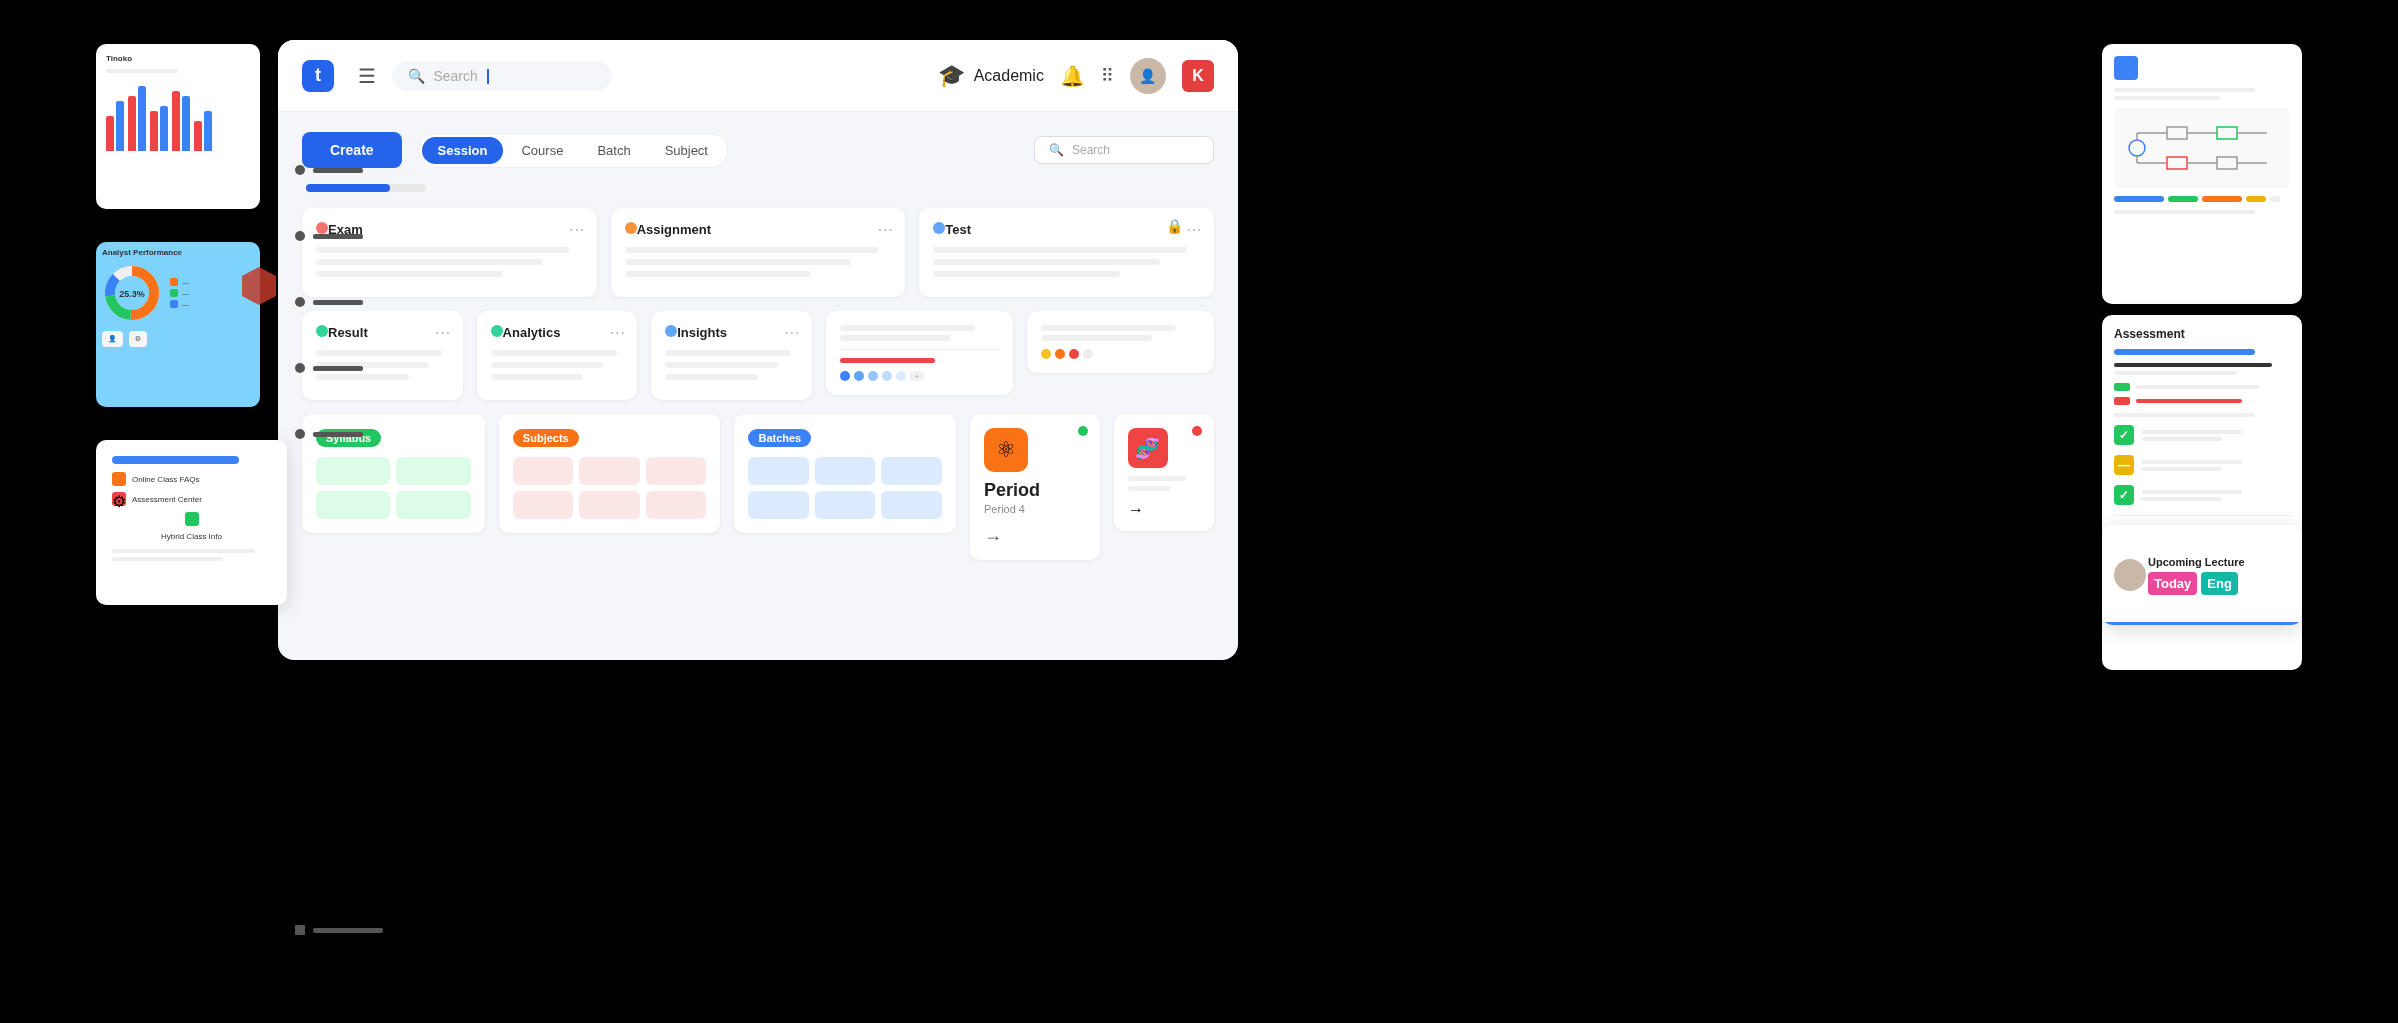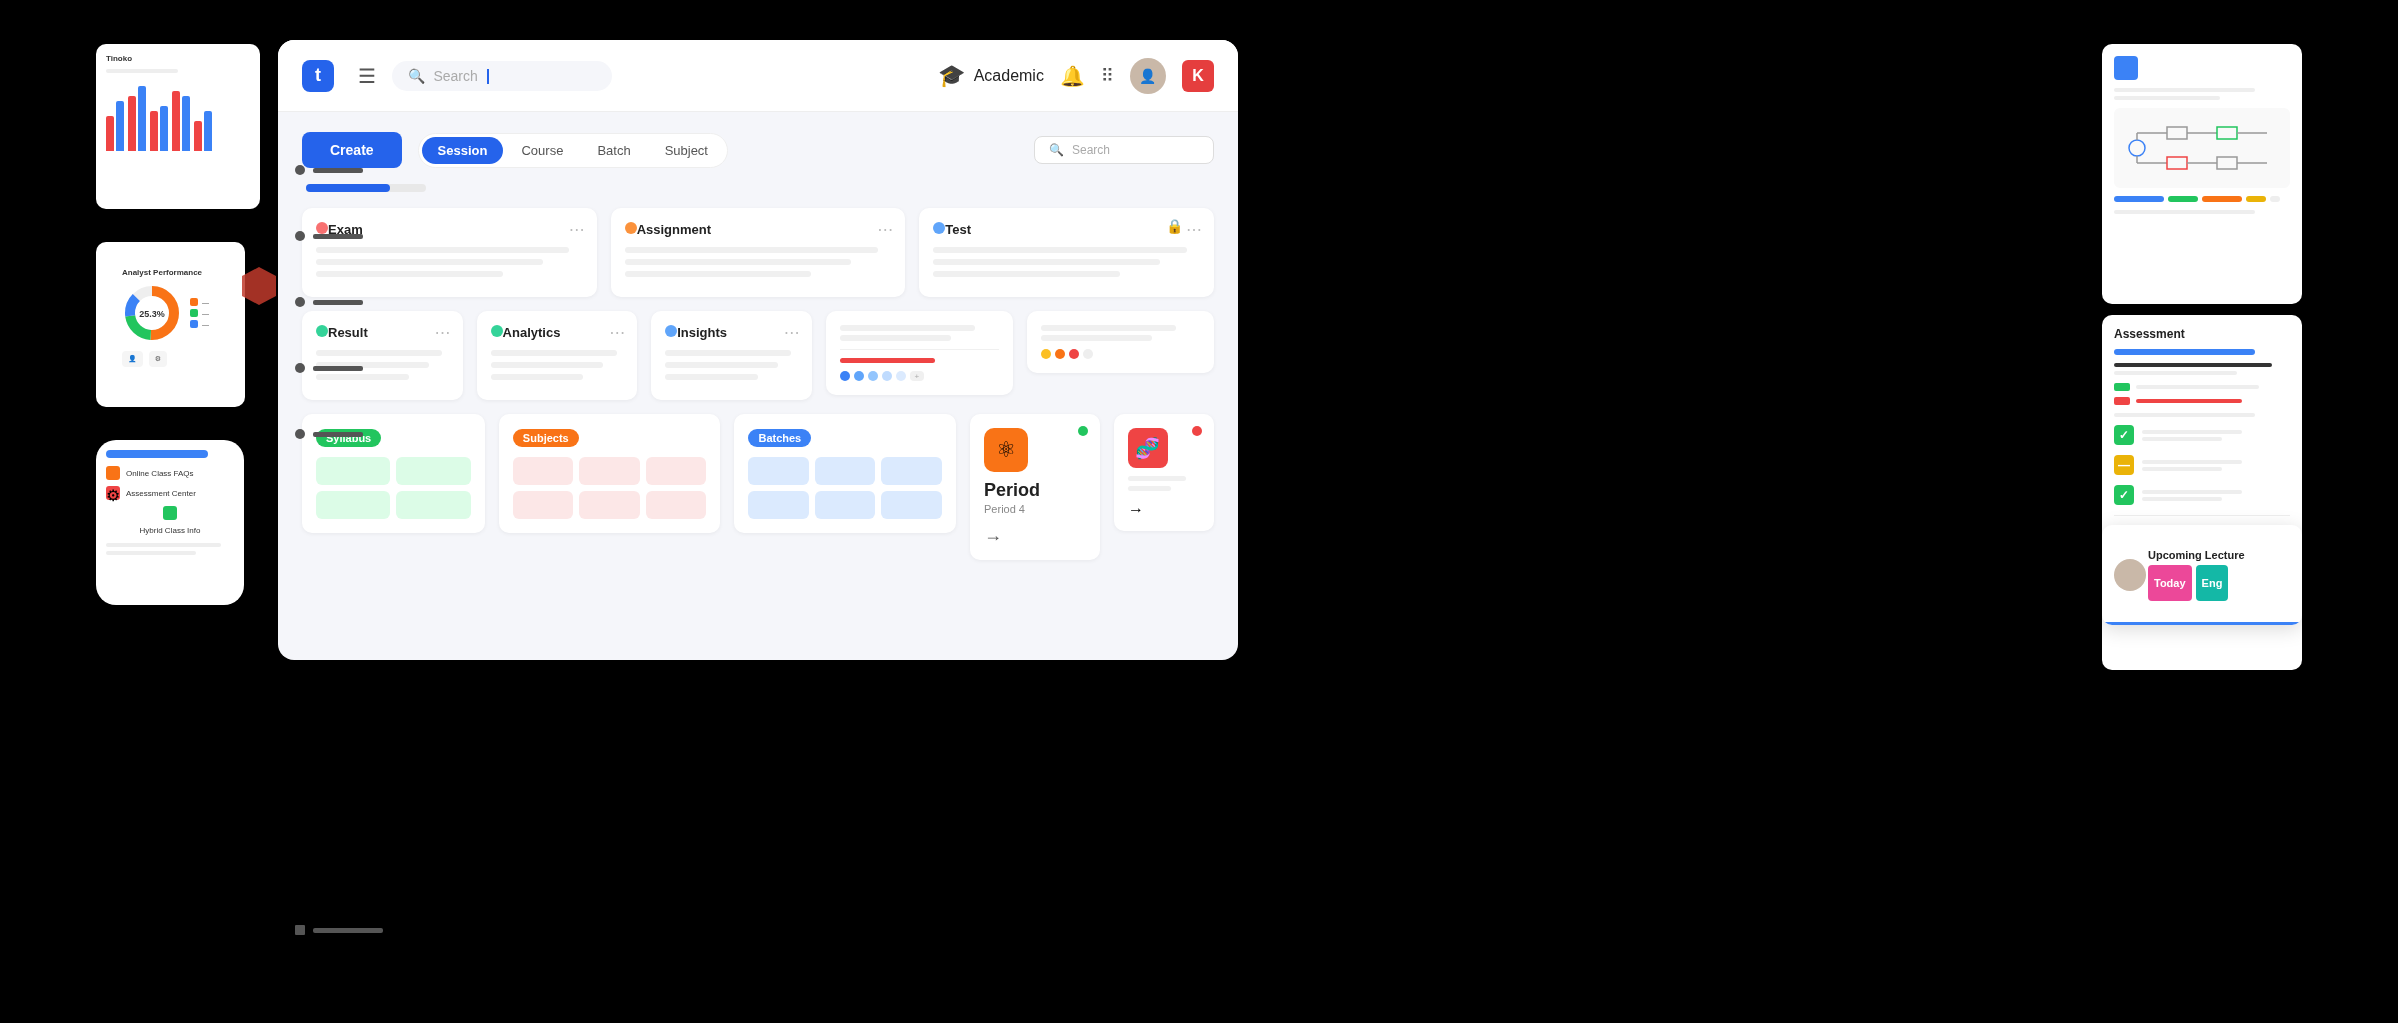--- a/index.html
+++ b/index.html
@@ -374,45 +374,45 @@
       width: 8px;
       border-radius: 2px 2px 0 0;
     }
     .bar-red { background: #ef4444; }
     .bar-blue { background: #3b82f6; }
 
     .left-window-2 {
       position: absolute;
       left: 96px;
       top: 242px;
-      width: 149px;
+      width: 164px;
       height: 165px;
-      background: #ffffff;
+      background: #7dd3fc;
       border-radius: 10px;
       box-shadow: 0 4px 20px rgba(0,0,0,0.15);
-      padding: 26px;
+      padding: 6px;
       overflow: hidden;
     }
     .donut-container {
       display: flex;
       gap: 8px;
       align-items: center;
       margin-top: 6px;
     }
 
     .left-window-3 {
       position: absolute;
       left: 96px;
       top: 440px;
-      width: 148px;
+      width: 191px;
       height: 165px;
       background: white;
-      border-radius: 20px;
+      border-radius: 10px;
       box-shadow: 0 4px 20px rgba(0,0,0,0.15);
-      padding: 10px;
+      padding: 16px;
       overflow: hidden;
     }
 
     
     .red-hexagon {
       position: absolute;
       left: 238px;
       top: 265px;
       width: 42px;
       height: 42px;
@@ -533,22 +533,22 @@
       font-weight: 700;
       color: #222;
       margin-bottom: 4px;
     }
     .upcoming-tags {
       display: flex;
       gap: 4px;
     }
     .upcoming-tag {
       border-radius: 4px;
-      padding: 12px 6px;
-      font-size: 11px;
+      padding: 4px 6px;
+      font-size: 13px;
       font-weight: 600;
       color: white;
     }
     .tag-pink { background: #ec4899; }
     .tag-teal { background: #14b8a6; }
     .upcoming-bar {
       position: absolute;
       bottom: 0;
       left: 0;
       right: 0;

